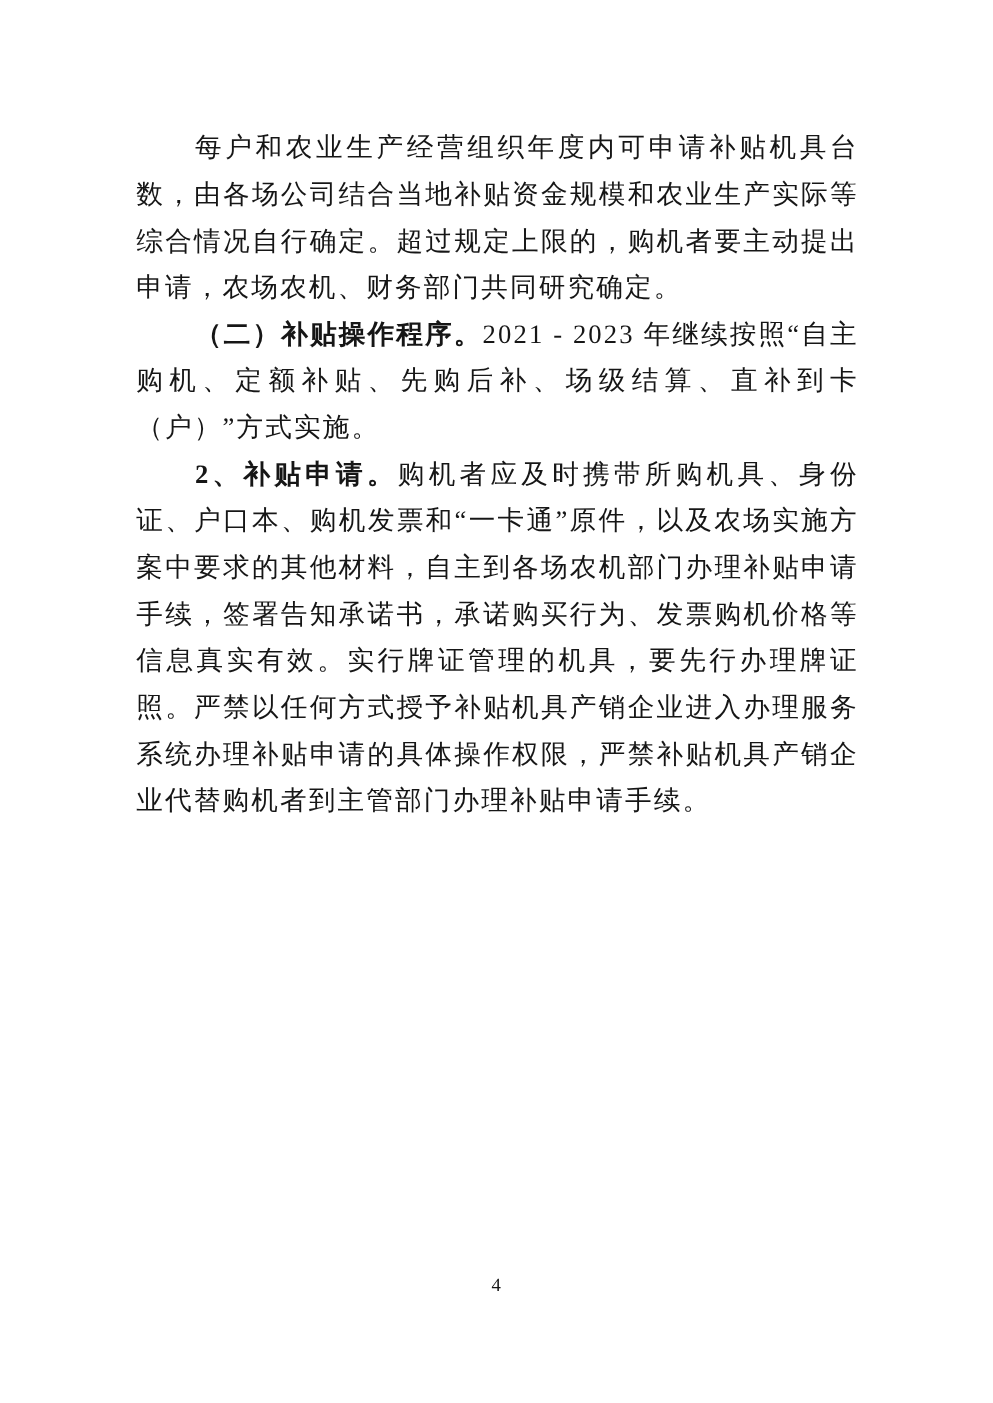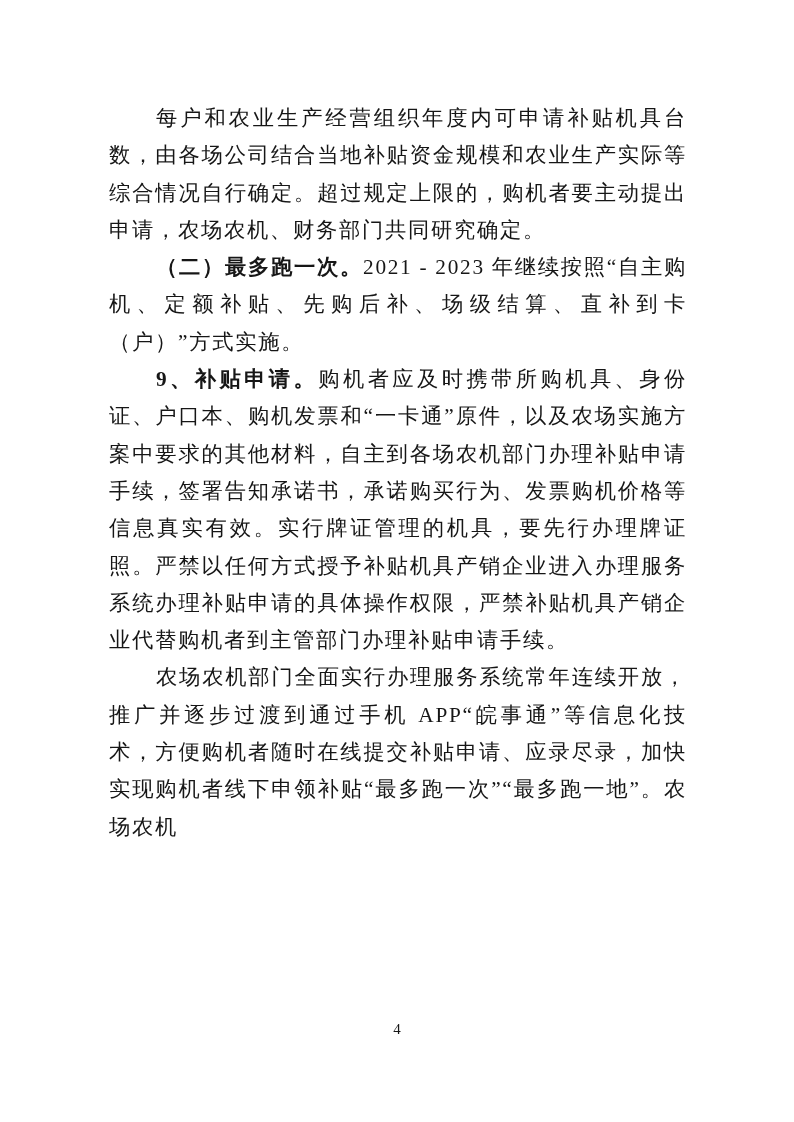--- a/index.html
+++ b/index.html
@@ -53,18 +53,17 @@
     letter-spacing: 0;
     color: #161616;
   }
 </style>
 </head>
 <body>
 
 <div class="page">
   <div class="doc-body">
       <p class="para"><span class="seg">每户和农业生产经营组织年度内可申请补贴机具台数，由各场公司结合当地补贴资金规模和农业生产实际等综合情况自行确定。超过规定上限的，购机者要主动提出申请，农场农机、财务部门共同研究确定。</span></p>
-      <p class="para"><span class="seg bold">（二）最多跑一次。</span><span class="seg">2021 - 2023 年继续按照“自主购机、定额补贴、先购后补、场级结算、直补到卡（户）”方式实施。</span></p>
-      <p class="para"><span class="seg bold">9、补贴申请。</span><span class="seg">购机者应及时携带所购机具、身份证、户口本、购机发票和“一卡通”原件，以及农场实施方案中要求的其他材料，自主到各场农机部门办理补贴申请手续，签署告知承诺书，承诺购买行为、发票购机价格等信息真实有效。实行牌证管理的机具，要先行办理牌证照。严禁以任何方式授予补贴机具产销企业进入办理服务系统办理补贴申请的具体操作权限，严禁补贴机具产销企业代替购机者到主管部门办理补贴申请手续。</span></p>
-      <p class="para"><span class="seg">农场农机部门全面实行办理服务系统常年连续开放，推广并逐步过渡到通过手机 APP“皖事通”等信息化技术，方便购机者随时在线提交补贴申请、应录尽录，加快实现购机者线下申领补贴“最多跑一次”“最多跑一地”。农场农机</span></p>
+      <p class="para"><span class="seg bold">（二）补贴操作程序。</span><span class="seg">2021 - 2023 年继续按照“自主购机、定额补贴、先购后补、场级结算、直补到卡（户）”方式实施。</span></p>
+      <p class="para"><span class="seg bold">2、补贴申请。</span><span class="seg">购机者应及时携带所购机具、身份证、户口本、购机发票和“一卡通”原件，以及农场实施方案中要求的其他材料，自主到各场农机部门办理补贴申请手续，签署告知承诺书，承诺购买行为、发票购机价格等信息真实有效。实行牌证管理的机具，要先行办理牌证照。严禁以任何方式授予补贴机具产销企业进入办理服务系统办理补贴申请的具体操作权限，严禁补贴机具产销企业代替购机者到主管部门办理补贴申请手续。</span></p>
     </div>
   <div class="page-number">4</div>
 </div>
 
 </body></html>

